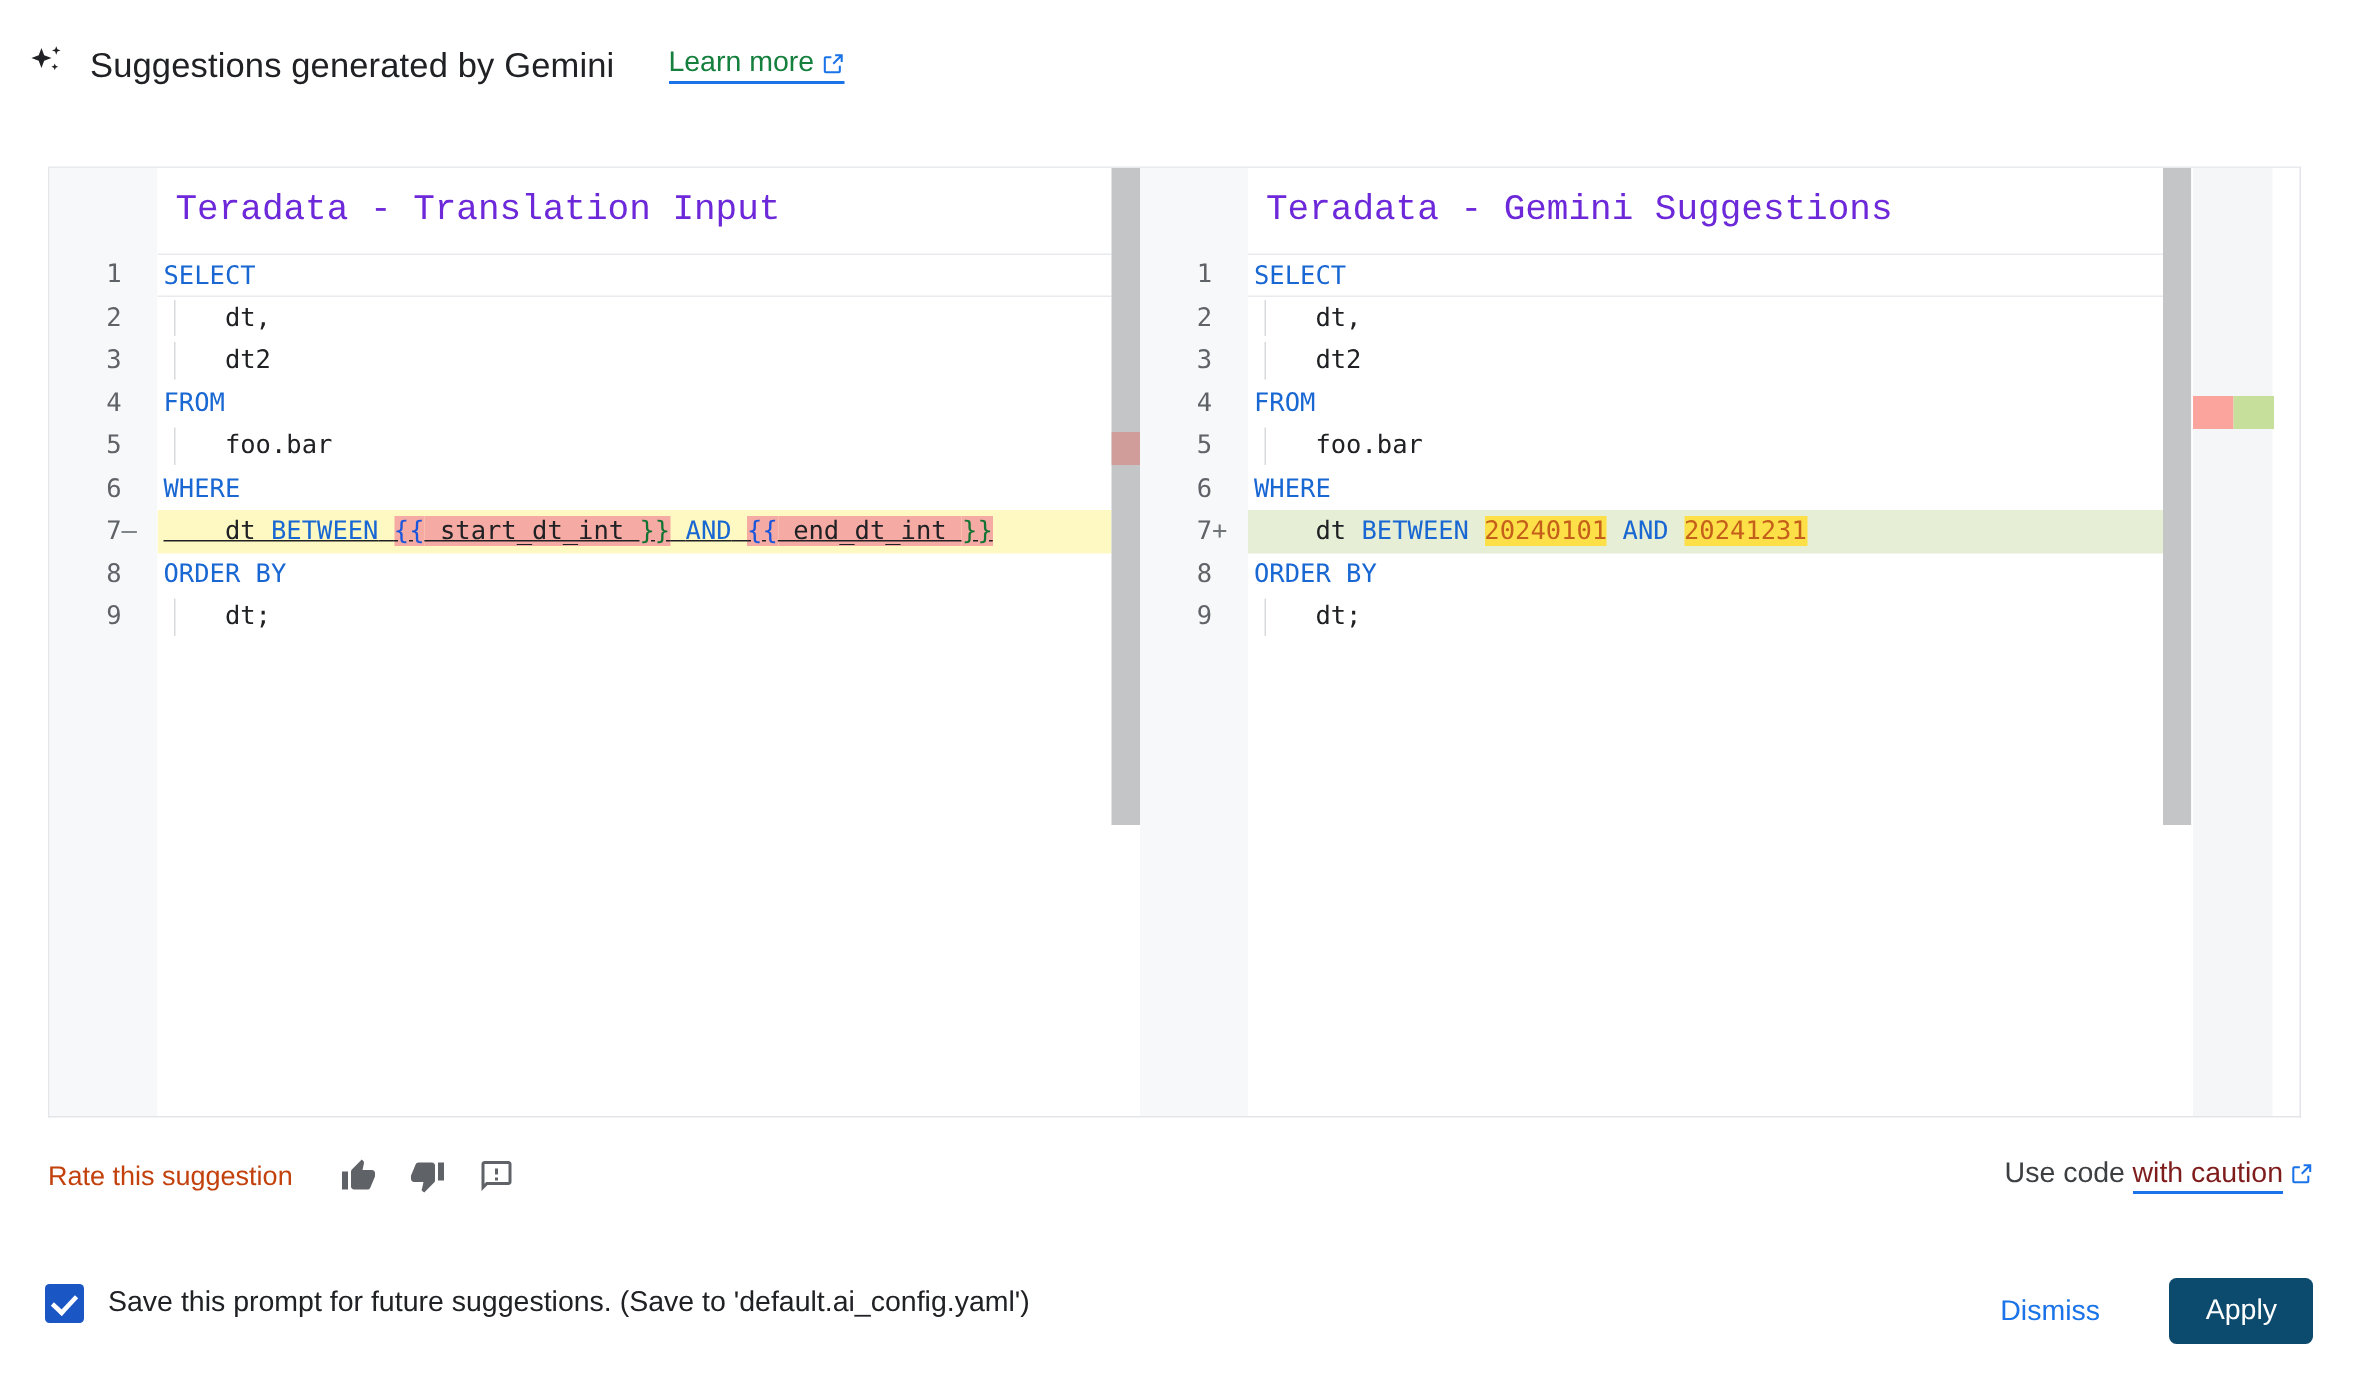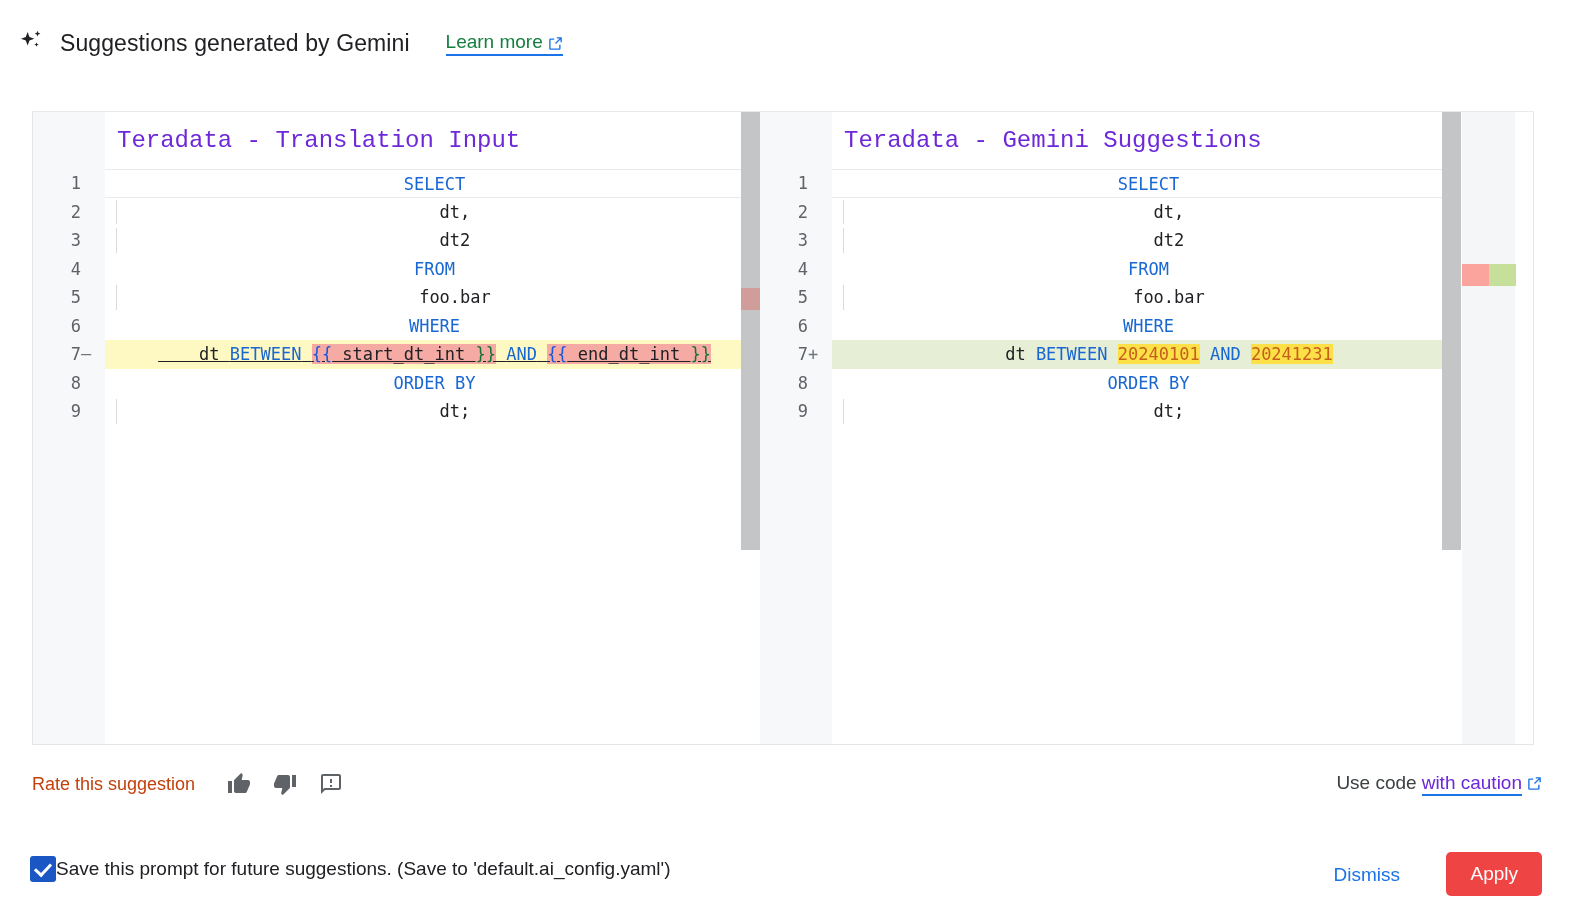--- a/index.html
+++ b/index.html
@@ -80,21 +80,20 @@
   .ln .mk { color:#70757a; display:inline-block; width:10px; text-align:left;}
 
   .cl {
     position: relative;
     height: 28.5px; line-height: 28.5px;
     font-family: "DejaVu Sans Mono", monospace;
     font-size: 17px;
     color: #202124;
     white-space: pre;
     padding-left: 4px;
-    text-align: center;
   }
   .cl.cur {
     background: #ffffff;
     border-top: 1px solid #e8eaed;
     border-bottom: 1px solid #e8eaed;
     height: 28.5px;
   }
   .cl.del { background: #fef9c3; text-decoration: underline; }
   .cl.ins { background: #e6eed5; }
 
@@ -151,33 +150,33 @@
     align-items: center; justify-content: center; cursor: pointer;
     background: transparent; border: 0; padding: 0;
   }
   .icobtn svg { width: 24px; height: 24px; display: block; fill: #5f6368; }
 
   .caution {
     position: absolute; right: 32px; top: 772px;
     font-size: 19px; color: #3c4043; white-space: nowrap;
   }
   .caution a {
-    color: #6d28d9; text-decoration: none;
+    color: #7f1d1d; text-decoration: none;
     border-bottom: 2px solid #1a73e8; padding-bottom: 1px;
     margin-left: 5px; cursor: pointer;
   }
   .caution .ext-ico { display:inline-block; vertical-align:-2px; margin-left:5px; }
 
   
   .bottom {
     position: absolute; left: 0; right: 0; top: 838px; height: 80px;
   }
   .chk-wrap {
     position: absolute; left: 30px; top: 18px;
-    display: flex; align-items: center;  justify-content: space-between;
+    display: flex; align-items: center; gap: 16px; justify-content: space-between;
   }
   .chk {
     width: 26px; height: 26px; border-radius: 3px;
     background: #1a56c4; position: relative; flex: 0 0 26px; cursor: pointer;
   }
   .chk::after {
     content:""; position:absolute; left: 8px; top: 4px;
     width: 7px; height: 13px;
     border: solid #fff; border-width: 0 3px 3px 0;
     transform: rotate(43deg);
@@ -185,21 +184,21 @@
   .chk-label { font-size: 19px; color: #202124; white-space: nowrap; }
 
   .btn-dismiss {
     position: absolute; right: 162px; top: 18px;
     font-size: 19px; color: #1a73e8; background: transparent;
     border: 0; padding: 8px 12px; cursor: pointer;
     font-family: "Liberation Sans", sans-serif;
   }
   .btn-apply {
     position: absolute; right: 32px; top: 14px;
-    font-size: 19px; color: #ffffff; background: #ef4444;
+    font-size: 19px; color: #ffffff; background: #0c4a6e;
     border: 0; border-radius: 5px; padding: 11px 24px; cursor: pointer;
     font-family: "Liberation Sans", sans-serif;
   }
 </style>
 </head>
 <body>
 
 <div class="page">
 
   <div class="hdr">

